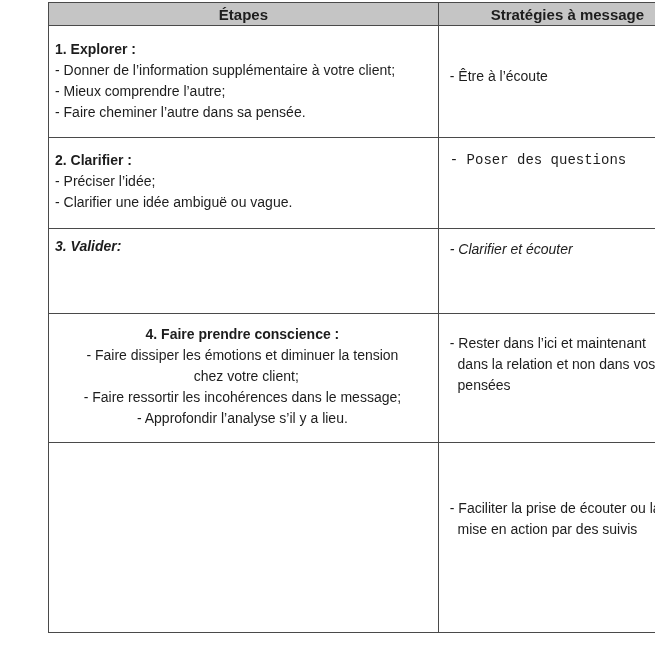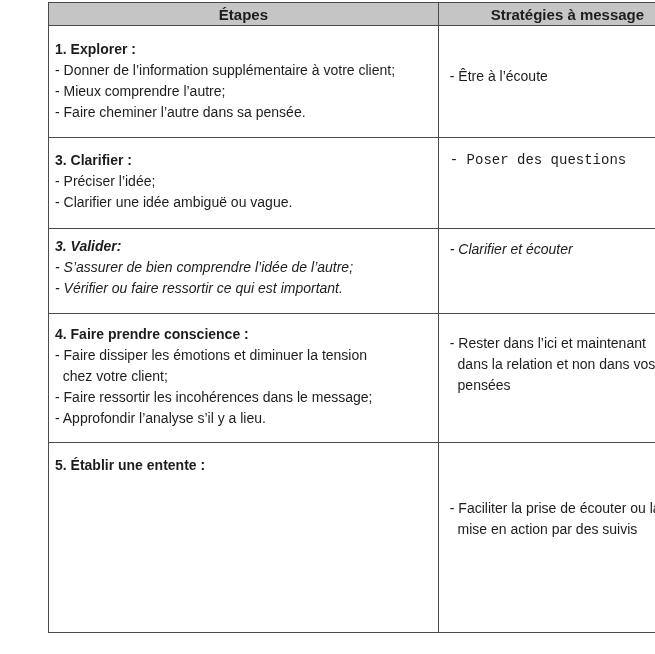--- a/index.html
+++ b/index.html
@@ -52,21 +52,21 @@
   }
   .r1 { height: 112px; }
   .r2 { height: 91px; }
   .r3 { height: 85px; font-style: italic; }
   .r4 { height: 129px; }
   .r5 { flex: 1; }
 
   .r1 .left { padding-top: 13px; } .r1 .right { padding-top: 40px; }
   .r2 .left { padding-top: 12px; } .r2 .right { padding-top: 12px; font-family: Liberation Mono, monospace; }
   .r3 .left { padding-top: 7px;  } .r3 .right { padding-top: 10px; }
-  .r4 .left { padding-top: 10px; } .r4 .right { padding-top: 19px; }
+  .r4 .left { padding-top: 10px; text-align: center; } .r4 .right { padding-top: 19px; }
   .r5 .left { padding-top: 12px; } .r5 .right { padding-top: 55px; }
 
   .title {
     font-weight: bold;
     font-size: 14px;
     line-height: 21px;
   }
   .lines {
     font-size: 14px;
     line-height: 21px;
@@ -90,34 +90,32 @@
 - Mieux comprendre l’autre;
 - Faire cheminer l’autre dans sa pensée.</div>
     </div>
     <div class="cell right">
       <div class="lines">- Être à l’écoute</div>
     </div>
   </div>
 
   <div class="row r2">
     <div class="cell left">
-      <div class="title">3. Clarifier :</div>
+      <div class="title">2. Clarifier :</div>
       <div class="lines">- Préciser l’idée;
 - Clarifier une idée ambiguë ou vague.</div>
     </div>
     <div class="cell right">
       <div class="lines">- Poser des questions</div>
     </div>
   </div>
 
   <div class="row r3">
     <div class="cell left">
       <div class="title">3. Valider:</div>
-      <div class="lines">- S’assurer de bien comprendre l’idée de l’autre;
-- Vérifier ou faire ressortir ce qui est important.</div>
     </div>
     <div class="cell right">
       <div class="lines">- Clarifier et écouter</div>
     </div>
   </div>
 
   <div class="row r4">
     <div class="cell left">
       <div class="title">4. Faire prendre conscience :</div>
       <div class="lines">- Faire dissiper les émotions et diminuer la tension
@@ -127,21 +125,20 @@
     </div>
     <div class="cell right">
       <div class="lines">- Rester dans l’ici et maintenant
   dans la relation et non dans vos
   pensées</div>
     </div>
   </div>
 
   <div class="row r5">
     <div class="cell left">
-      <div class="title">5. Établir une entente :</div>
     </div>
     <div class="cell right">
       <div class="lines">- Faciliter la prise de écouter ou la
   mise en action par des suivis</div>
     </div>
   </div>
 
 </div>
 
 </body></html>

